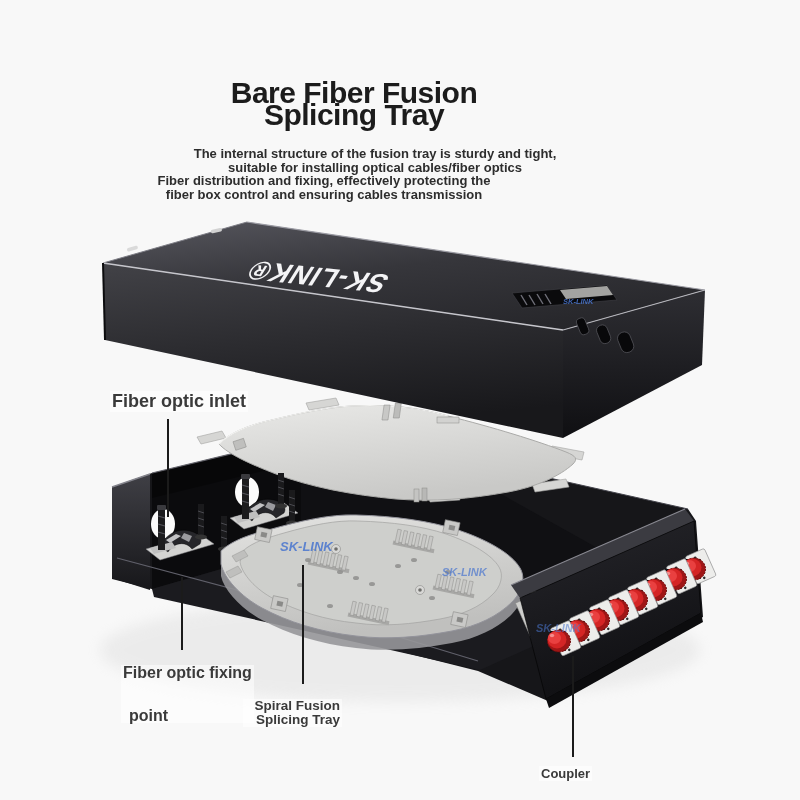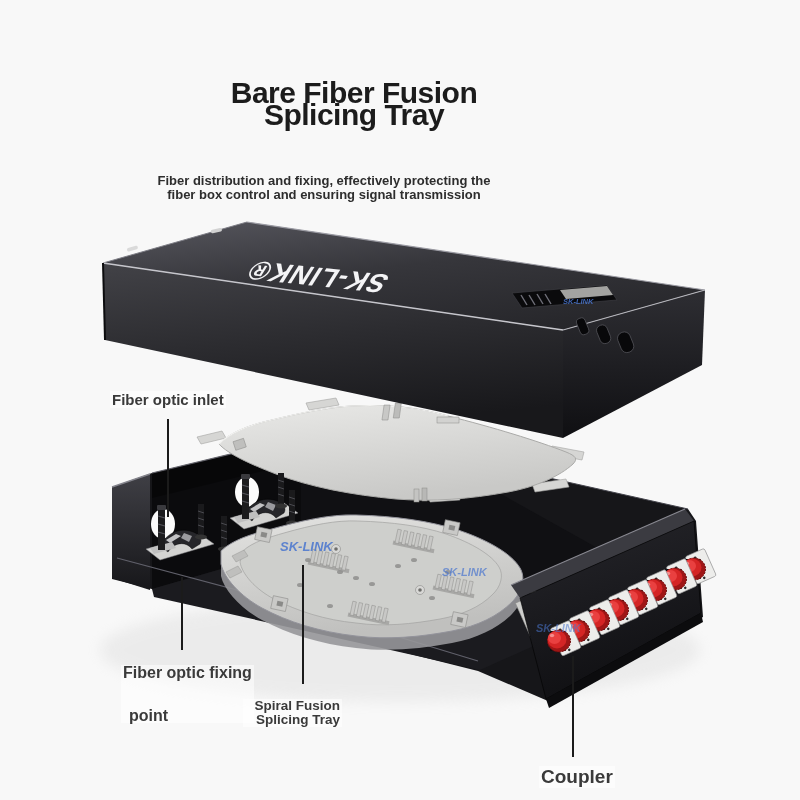--- a/index.html
+++ b/index.html
@@ -12,25 +12,25 @@
     position:absolute;top:82px;left:0;width:708px;text-align:center;
     font-size:30px;line-height:22px;font-weight:900;color:#1c1c1c;letter-spacing:-.5px;
   }
   .sub{position:absolute;font-size:13px;line-height:13.5px;font-weight:700;color:#2d2d2d;text-align:center;}
   .sub1{top:147px;left:0;width:750px;}
   .sub2{top:174px;left:0;width:648px;}
   .part-label{
     position:absolute;font-weight:700;color:#3a3a3a;
     background:rgba(255,255,255,.55);padding:0 2px;
   }
-  .lbl-inlet{top:391px;left:110px;font-size:15px;text-align:center;}
+  .lbl-inlet{top:391px;left:110px;font-size:18px;text-align:center;}
   .lbl-fixing{top:665px;left:121px;font-size:16px;line-height:15px;}
   .lbl-fixing .l2{padding-left:6px;margin-top:28px;}
   .lbl-spiral{top:699px;left:243px;width:95px;font-size:13.5px;line-height:14px;text-align:right;}
-  .lbl-coupler{top:766px;left:539px;font-size:19px;}
+  .lbl-coupler{top:766px;left:539px;font-size:13px;}
   .leader{position:absolute;width:2px;background:#1b1b1b;}
   .ld-inlet{left:167px;top:419px;height:98px;}
   .ld-fixing{left:181px;top:577px;height:73px;}
   .ld-spiral{left:302px;top:565px;height:119px;}
   .ld-coupler{left:572px;top:656px;height:101px;}
   svg{position:absolute;top:0;left:0;}
   svg text{font-family:"Liberation Sans",sans-serif;}
 </style>
 </head>
 <body>
@@ -410,24 +410,28 @@
         </g>
       <text x="536" y="632" font-size="11" font-weight="700" font-style="italic" opacity=".55" fill="#4a76cf">SK-LINK</text>
     </g>
   </svg>
 
   <div class="title">
     <div>Bare Fiber Fusion</div>
     <div>Splicing Tray</div>
   </div>
 
+  <div class="sub sub1">
+    <div>The internal structure of the fusion tray is sturdy and tight,</div>
+    <div>suitable for installing optical cables/fiber optics</div>
+  </div>
 
   <div class="sub sub2">
     <div>Fiber distribution and fixing, effectively protecting the</div>
-    <div>fiber box control and ensuring signal transmission</div>
+    <div>fiber box control and ensuring cables transmission</div>
   </div>
 
   <div class="leader ld-inlet"></div>
   <div class="leader ld-fixing"></div>
   <div class="leader ld-spiral"></div>
   <div class="leader ld-coupler"></div>
 
   <div class="part-label lbl-inlet">Fiber optic inlet</div>
 
   <div class="part-label lbl-fixing">

